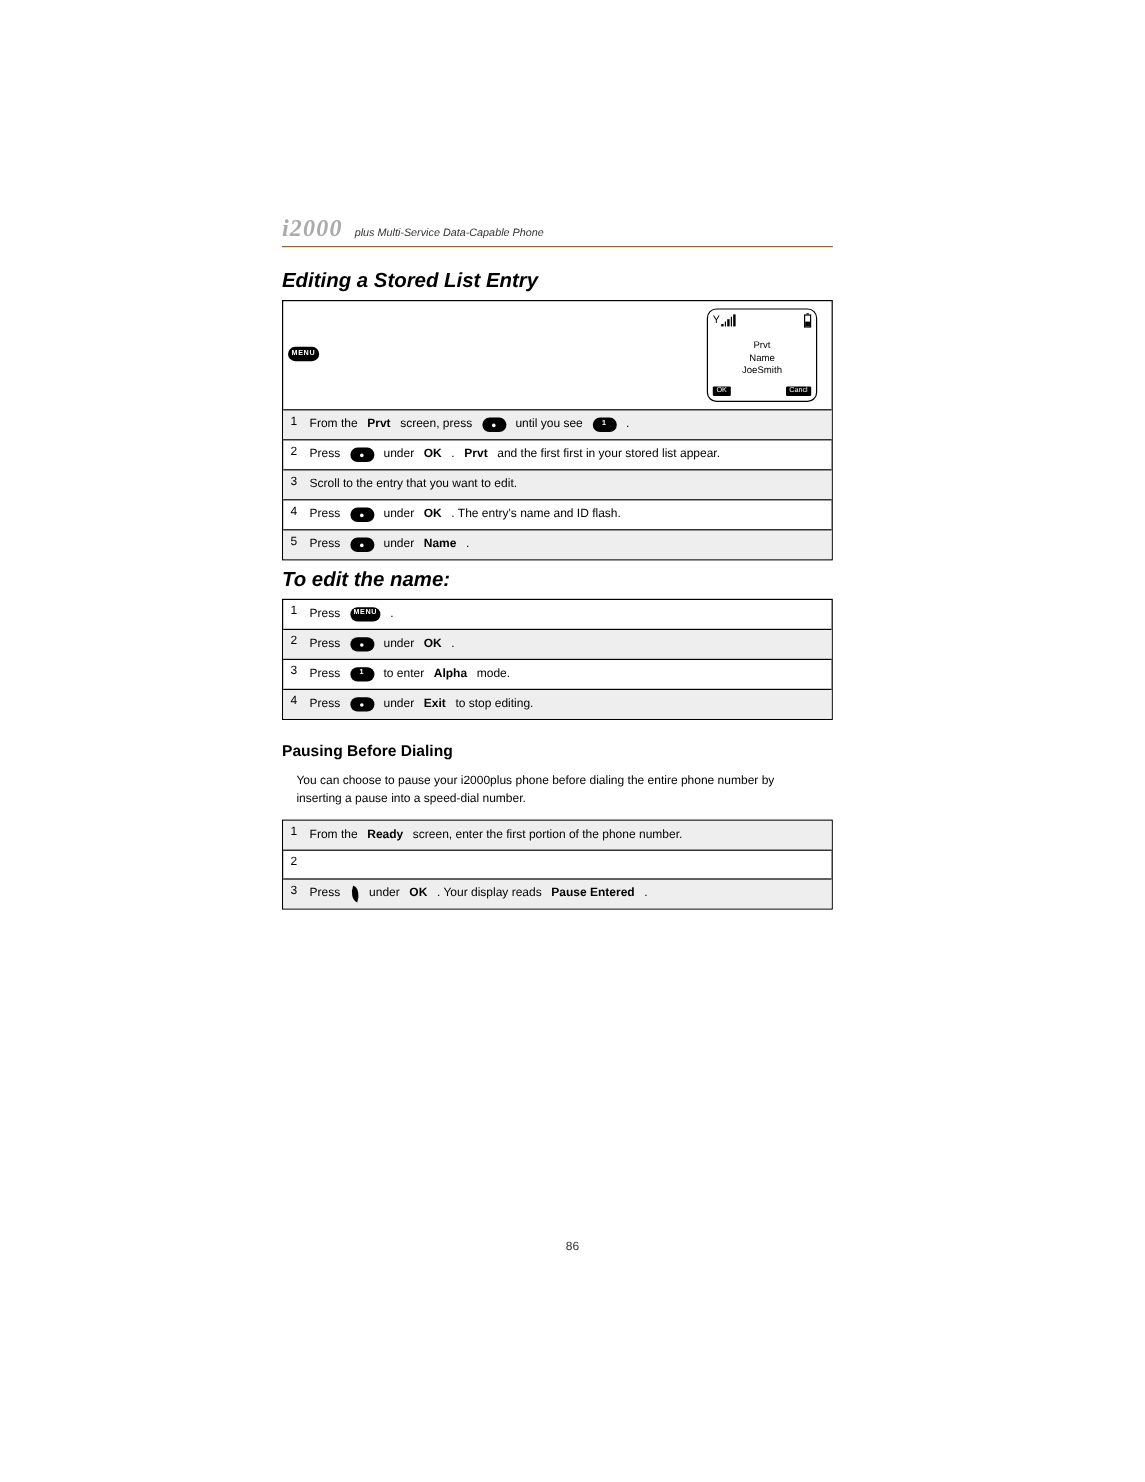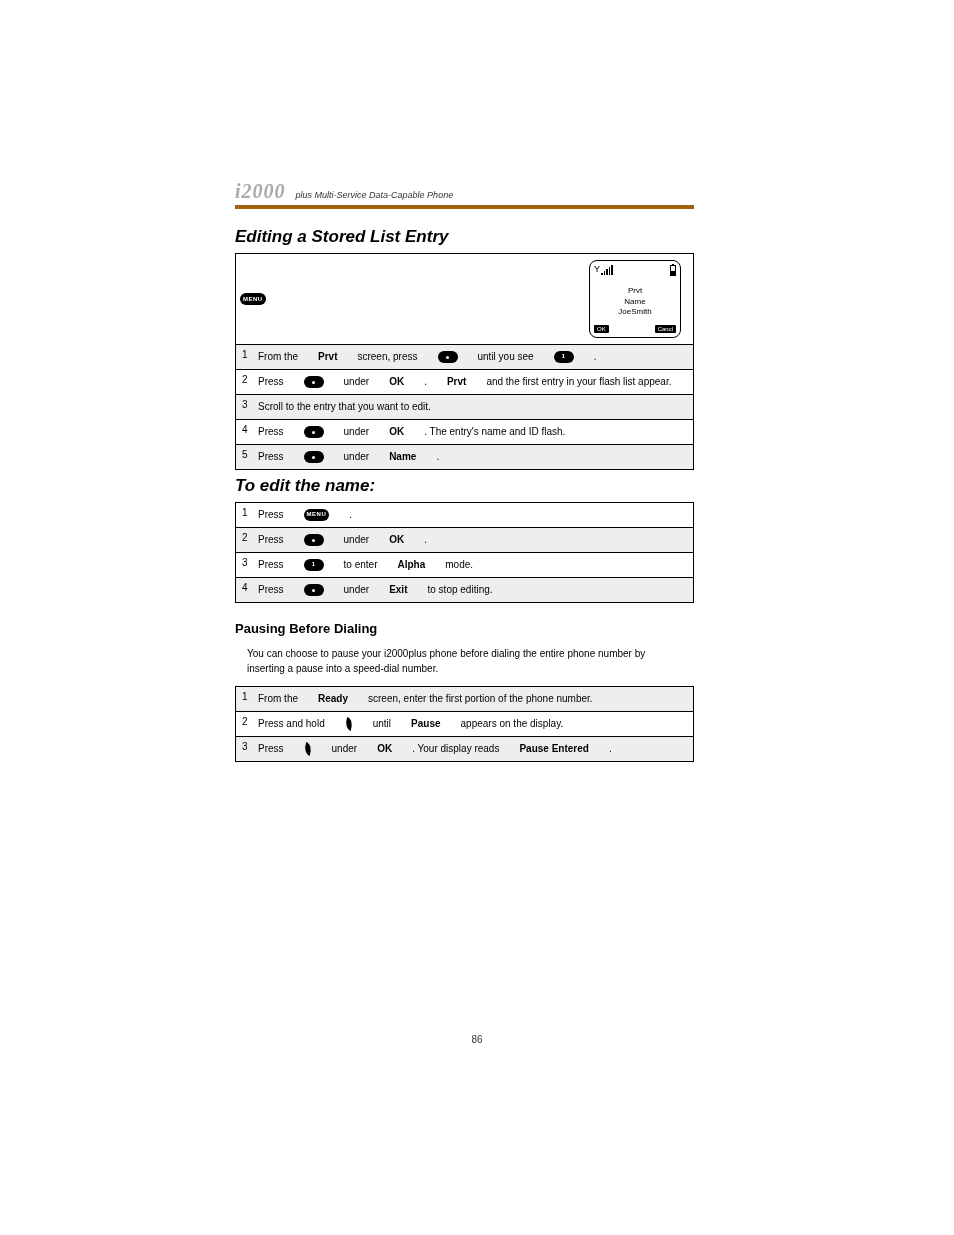--- a/index.html
+++ b/index.html
@@ -11,21 +11,21 @@
     font-size: 12px;
     color: #000;
     position: relative;
   }
   .page {
     padding: 180px 260px 0 235px;
   }
   .header-line {
     display: flex;
     align-items: baseline;
-    border-bottom: 4px solid #a16207;
+    border-bottom: 1px solid #a16207;
     padding-bottom: 2px;
     margin-bottom: 18px;
   }
   .logo {
     font-family: Georgia, 'Times New Roman', serif;
     font-style: italic;
     font-weight: bold;
     font-size: 20px;
     color: #aaa;
     letter-spacing: 1px;
@@ -60,21 +60,21 @@
   .step-num {
     width: 16px;
     font-size: 10px;
     flex-shrink: 0;
   }
   .step-body {
     flex: 1;
     display: flex;
     flex-wrap: wrap;
     align-items: center;
-    gap: 20px;
+    gap: 8px;
     line-height: 1.6;
   }
   .pill {
     display: inline-flex;
     align-items: center;
     justify-content: center;
     background: #000;
     color: #fff;
     border-radius: 7px;
     min-width: 20px;
@@ -266,21 +266,21 @@
 
     <div class="row">
       <div class="step-num">2</div>
       <div class="step-body">
         <span>Press </span>
           <span class="pill pill-dot"></span>
           <span> under </span>
           <b>OK</b>
           <span>. </span>
           <b>Prvt</b>
-          <span> and the first entry in your flash list appear.</span>
+          <span> and the first first in your stored list appear.</span>
       </div>
     </div>
 
     <div class="row shade">
       <div class="step-num">3</div>
       <div class="step-body">
         <span>Scroll to the entry that you want to edit.</span>
       </div>
     </div>
 
@@ -361,27 +361,20 @@
     <div class="row shade">
       <div class="step-num">1</div>
       <div class="step-body">
         <span>From the </span>
           <b>Ready</b>
           <span> screen, enter the first portion of the phone number.</span>
       </div>
     </div>
     <div class="row">
       <div class="step-num">2</div>
-      <div class="step-body">
-        <span>Press and hold </span>
-          <span class="leaf-icon"></span>
-          <span> until </span>
-          <b>Pause</b>
-          <span> appears on the display.</span>
-      </div>
     </div>
     <div class="row shade">
       <div class="step-num">3</div>
       <div class="step-body">
         <span>Press </span>
           <span class="leaf-icon"></span>
           <span> under </span>
           <b>OK</b>
           <span>. Your display reads </span>
           <b>Pause Entered</b>

